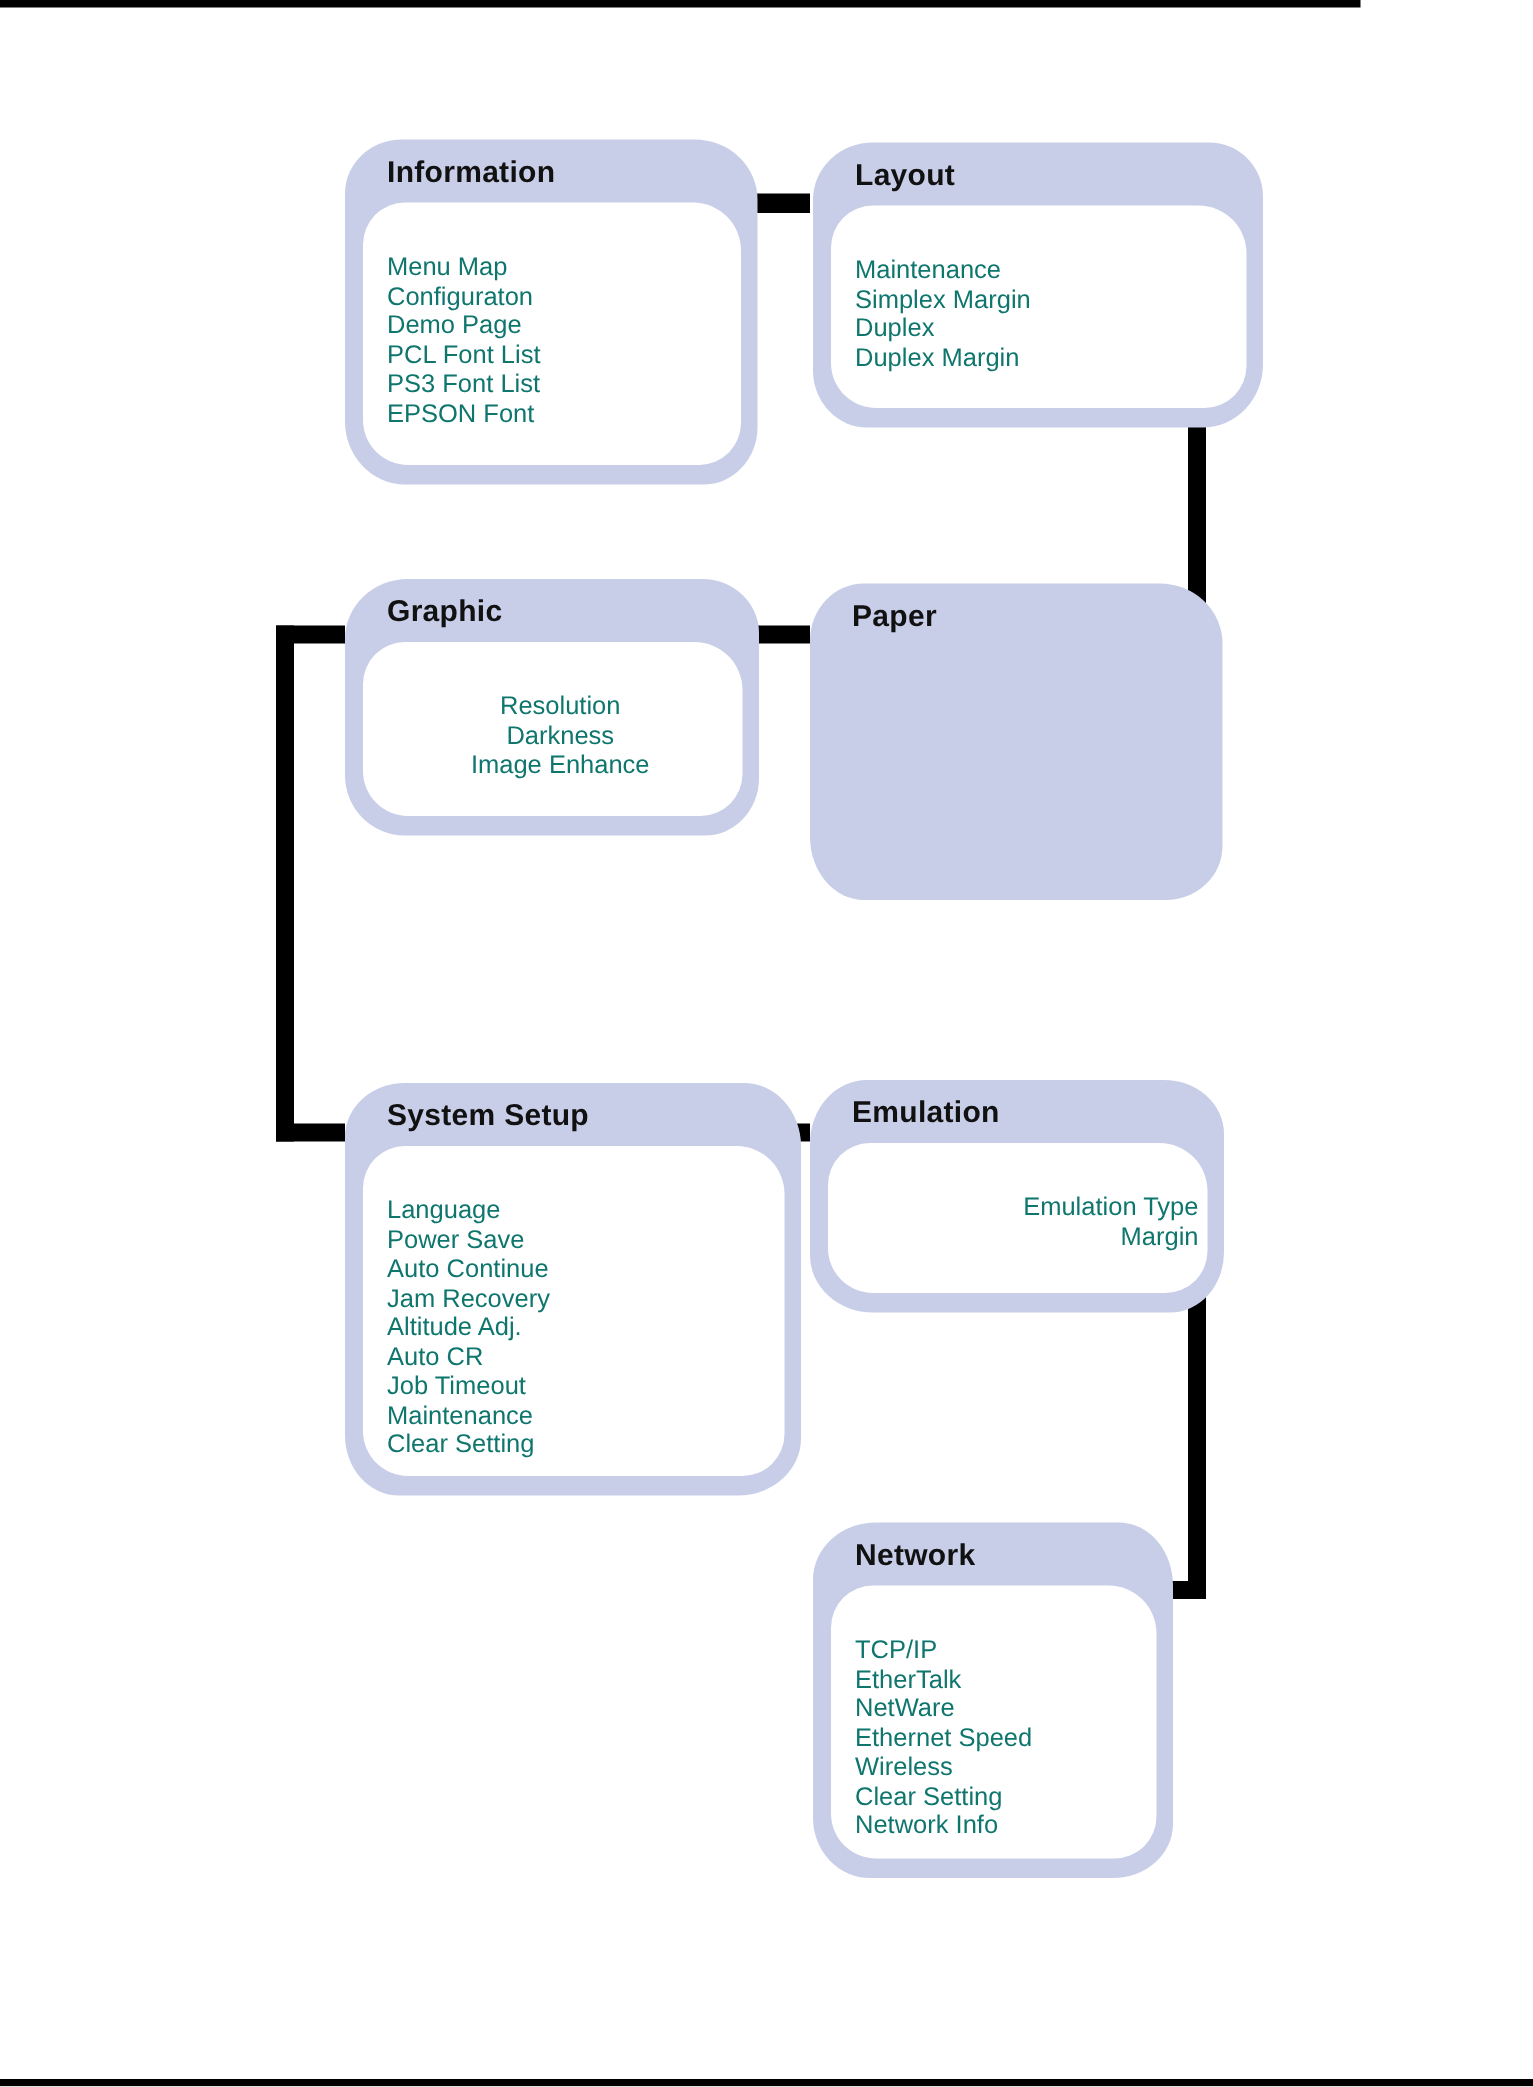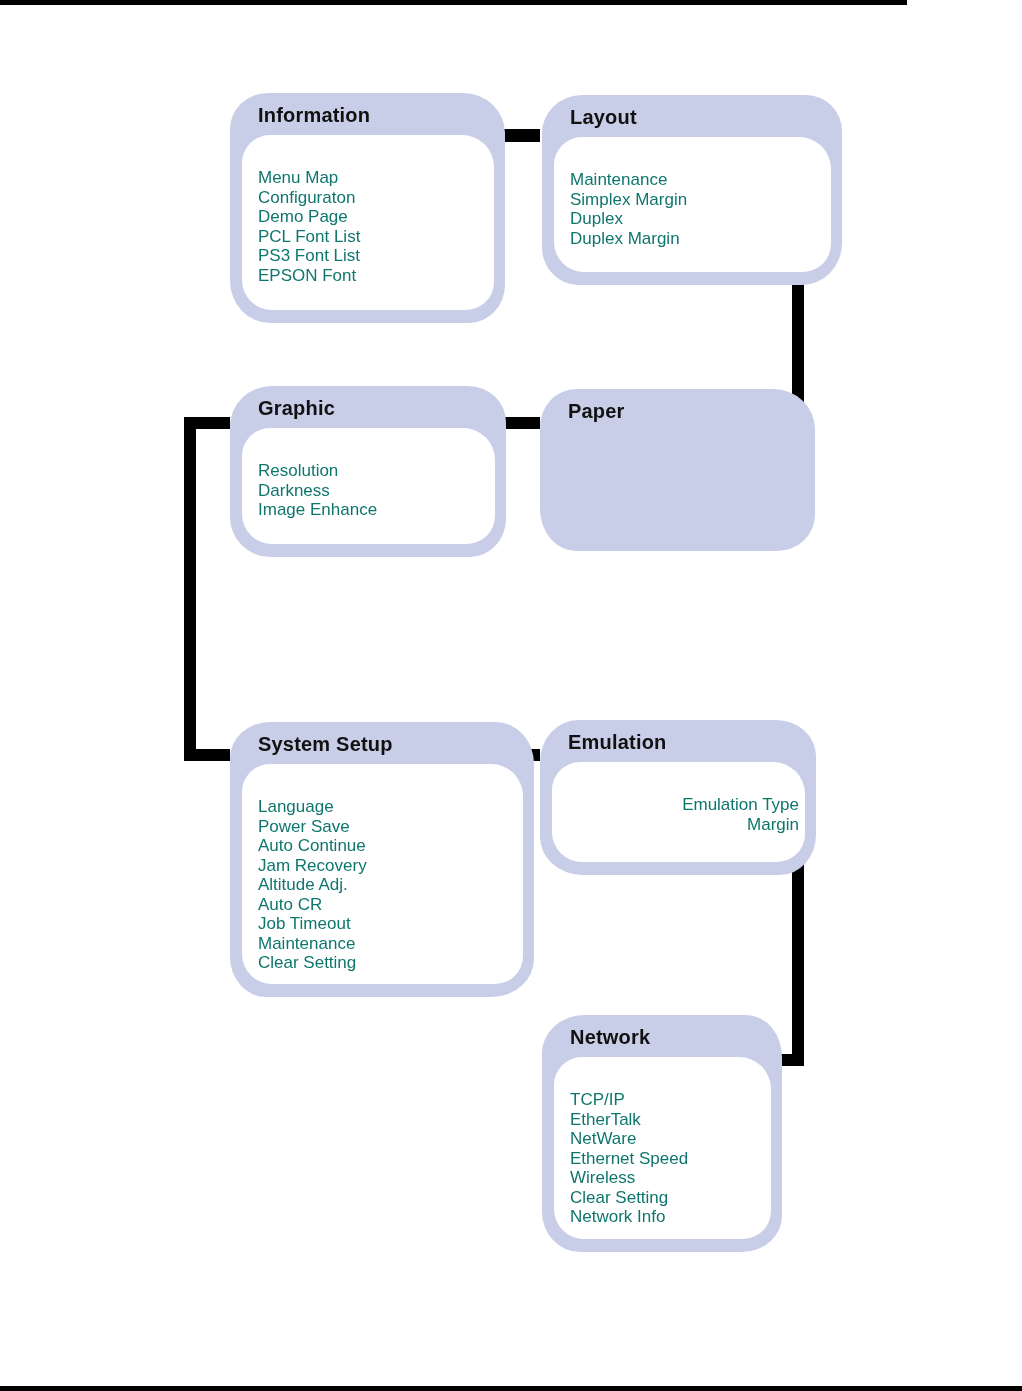--- a/index.html
+++ b/index.html
@@ -101,32 +101,32 @@
     <div class="menu-inner">
       <ul class="menu-items">
         <li>Maintenance</li>
         <li>Simplex Margin</li>
         <li>Duplex</li>
         <li>Duplex Margin</li>
       </ul>
     </div>
   </div>
 
-  <div class="menu-box" style="left:230px; top:386px; width:228px; height:171px; border-radius:42px 38px 36px 40px / 40px 36px 38px 40px;">
+  <div class="menu-box" style="left:230px; top:386px; width:228px; height:171px; border-radius:42px 38px 36px 40px / 40px 36px 38px 40px;text-align:center;">
     <span class="menu-title">Graphic</span>
     <div class="menu-inner">
       <ul class="menu-items">
         <li>Resolution</li>
         <li>Darkness</li>
         <li>Image Enhance</li>
       </ul>
     </div>
   </div>
 
-  <div class="menu-box" style="left:540px; top:389px; width:227px; height:162px; border-radius:36px 42px 38px 36px / 38px 40px 36px 42px;">
+  <div class="menu-box" style="left:540px; top:389px; width:227px; height:211px; border-radius:36px 42px 38px 36px / 38px 40px 36px 42px;">
     <span class="menu-title">Paper</span>
   </div>
 
   <div class="menu-box" style="left:230px; top:722px; width:256px; height:275px; border-radius:40px 38px 42px 36px / 36px 42px 38px 40px;">
     <span class="menu-title">System Setup</span>
     <div class="menu-inner">
       <ul class="menu-items">
         <li>Language</li>
         <li>Power Save</li>
         <li>Auto Continue</li>

